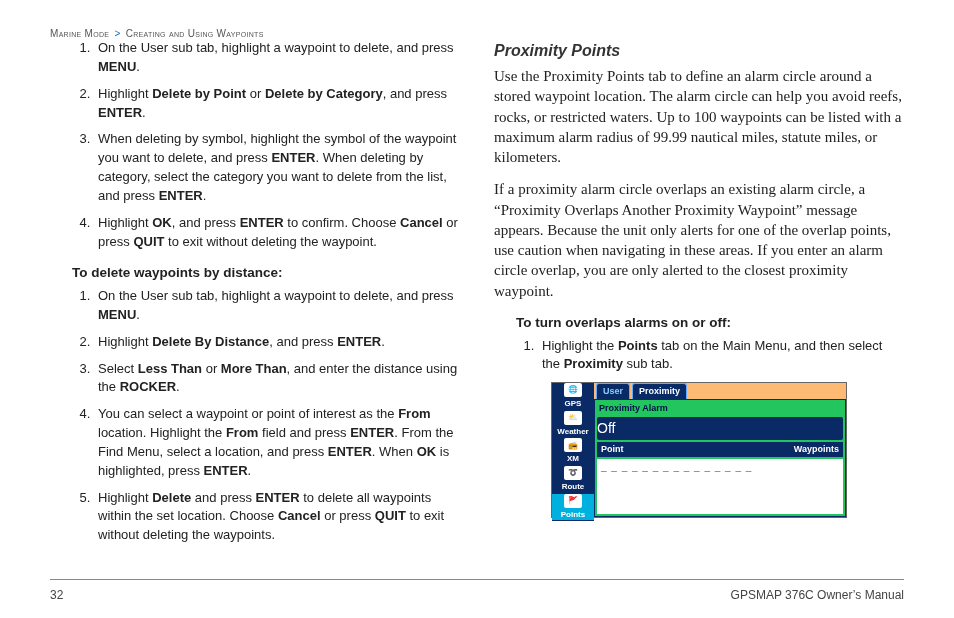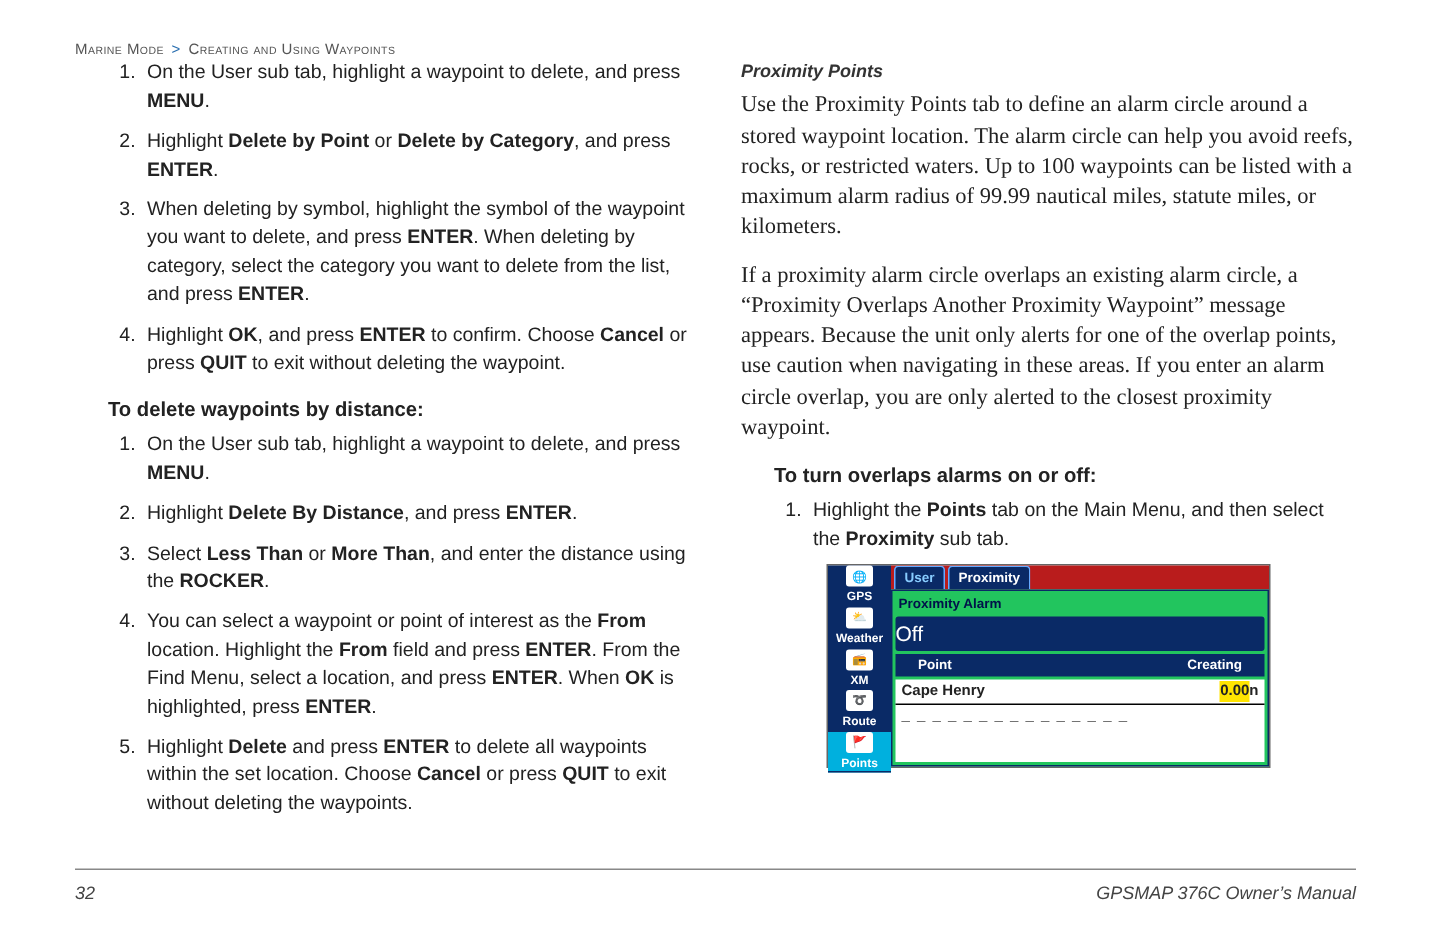--- a/index.html
+++ b/index.html
@@ -15,45 +15,45 @@
   .breadcrumb {
     font-size: 10px;
     font-variant: small-caps;
     color: #555;
     letter-spacing: 0.3px;
   }
   .breadcrumb .sep { color: #2a6fb0; margin: 0 2px;}
   .columns { display: flex; gap: 34px; }
   .col { flex: 1; font-size: 13px; line-height: 1.45; }
   .h-bold { font-weight: bold; font-size: 13.5px; margin: 8px 0 4px 22px;}
-  .section-title { font-style: italic; font-weight: bold; font-size: 12px; color:#333; margin-bottom: 4px;}
+  .section-title { font-style: italic; font-weight: bold; font-size: 16px; color:#333; margin-bottom: 4px;}
   ol { margin-left: 44px; padding-left: 0; }
   ol li { margin-bottom: 8px; padding-left: 4px;}
   .body-p { font-family: Liberation Serif, serif; font-size: 15px; line-height:1.35; margin-bottom: 12px;}
-  .footer { position: absolute; bottom: 16px; left: 50px; right: 50px; display:flex; justify-content:space-between; font-style: italic; font-size: 12px; color:#444;}
+  .footer { position: absolute; bottom: 16px; left: 50px; right: 50px; display:flex; justify-content:space-between; font-size: 12px; color:#444;}
   .hr { position:absolute; left:50px; right:50px; bottom:38px; border-top:1px solid #888;}
   b { font-weight: bold; }
 
   
   .device {
     width: 296px; height: 136px; margin: 8px auto 0 auto; border: 1px solid #666;
     display:flex; font-size: 10px;
   }
   .dev-side { width: 42px; background:#0a2a66; display:flex; flex-direction:column;}
   .dev-side .cell { flex:1; border-bottom:1px solid #0a2a66; display:flex; flex-direction:column; align-items:center; justify-content:center; color:#fff; font-size:8px; font-weight:bold; gap:1px;}
   .dev-side .cell:last-child { background:#00b0de; }
   .ic { width:18px; height:14px; background:#fff; border-radius:2px; display:flex; align-items:center; justify-content:center;}
   .dev-main { flex:1; display:flex; flex-direction:column;}
-  .tabs { height:16px; background:#b91c1c; display:flex; align-items:flex-end; gap:2px; padding-left:2px;text-align:center;}
+  .tabs { height:16px; background:#fdba74; display:flex; align-items:flex-end; gap:2px; padding-left:2px;text-align:center;}
   .tab { background:#0a2a66; color:#fff; font-weight:bold; font-size:9px; padding:1px 6px 1px 6px; border:1px solid #6af; border-bottom:none; border-radius:3px 3px 0 0;}
   .tab.inactive { color:#8cf; }
   .panel { flex:1; background:#22c55e; border:1px solid #0a2a66; padding:2px; display:flex; flex-direction:column; gap:2px;}
   .panel-row { display:flex; gap:4px; font-weight:bold; font-size:9px; color:#00114a; padding:0 2px;}
   .field { background:#0a2a66; color:#fff; padding:1px 0; font-size:14px; border-radius:2px;}
-  .hdr-row { display:flex; background:#0a2a66; color:#fff; font-size:9px; font-weight:bold; padding:1px 15px;}
+  .hdr-row { display:flex; background:#0a2a66; color:#fff; font-size:9px; font-weight:bold; padding:1px 4px;}
   .data-area { flex:1; background:#fff; display:flex; flex-direction:column;}
   .data-row { display:flex; font-weight:bold; font-size:10px; padding:1px 4px; border-bottom:1px solid #000;}
   .hl { background:#ffe400;}
   .dashes { font-size:10px; letter-spacing:1px; padding:1px 4px; color:#000; font-weight:bold;}
   .sp { flex:1; }
 </style>
 </head>
 <body>
 
 <div class="breadcrumb">
@@ -118,29 +118,23 @@
           <div class="tab">Proximity</div>
         </div>
         <div class="panel">
           <div class="panel-row">
               <span>Proximity Alarm</span>
             </div>
           <div class="field">Off</div>
           <div class="hdr-row">
             <span>Point</span>
             <span class="sp"></span>
-            <span>Creating</span>
+            <span>Waypoints</span>
           </div>
           <div class="data-area">
-            <div class="data-row">
-              <span>Cape Henry</span>
-              <span class="sp"></span>
-              <span class="hl">0.00</span>
-                <span>n</span>
-            </div>
             <div class="dashes">_ _ _ _ _ _ _ _ _ _ _ _ _ _ _</div>
           </div>
         </div>
       </div>
     </div>
   </div>
 </div>
 
 <div class="hr"></div>
 <div class="footer">

